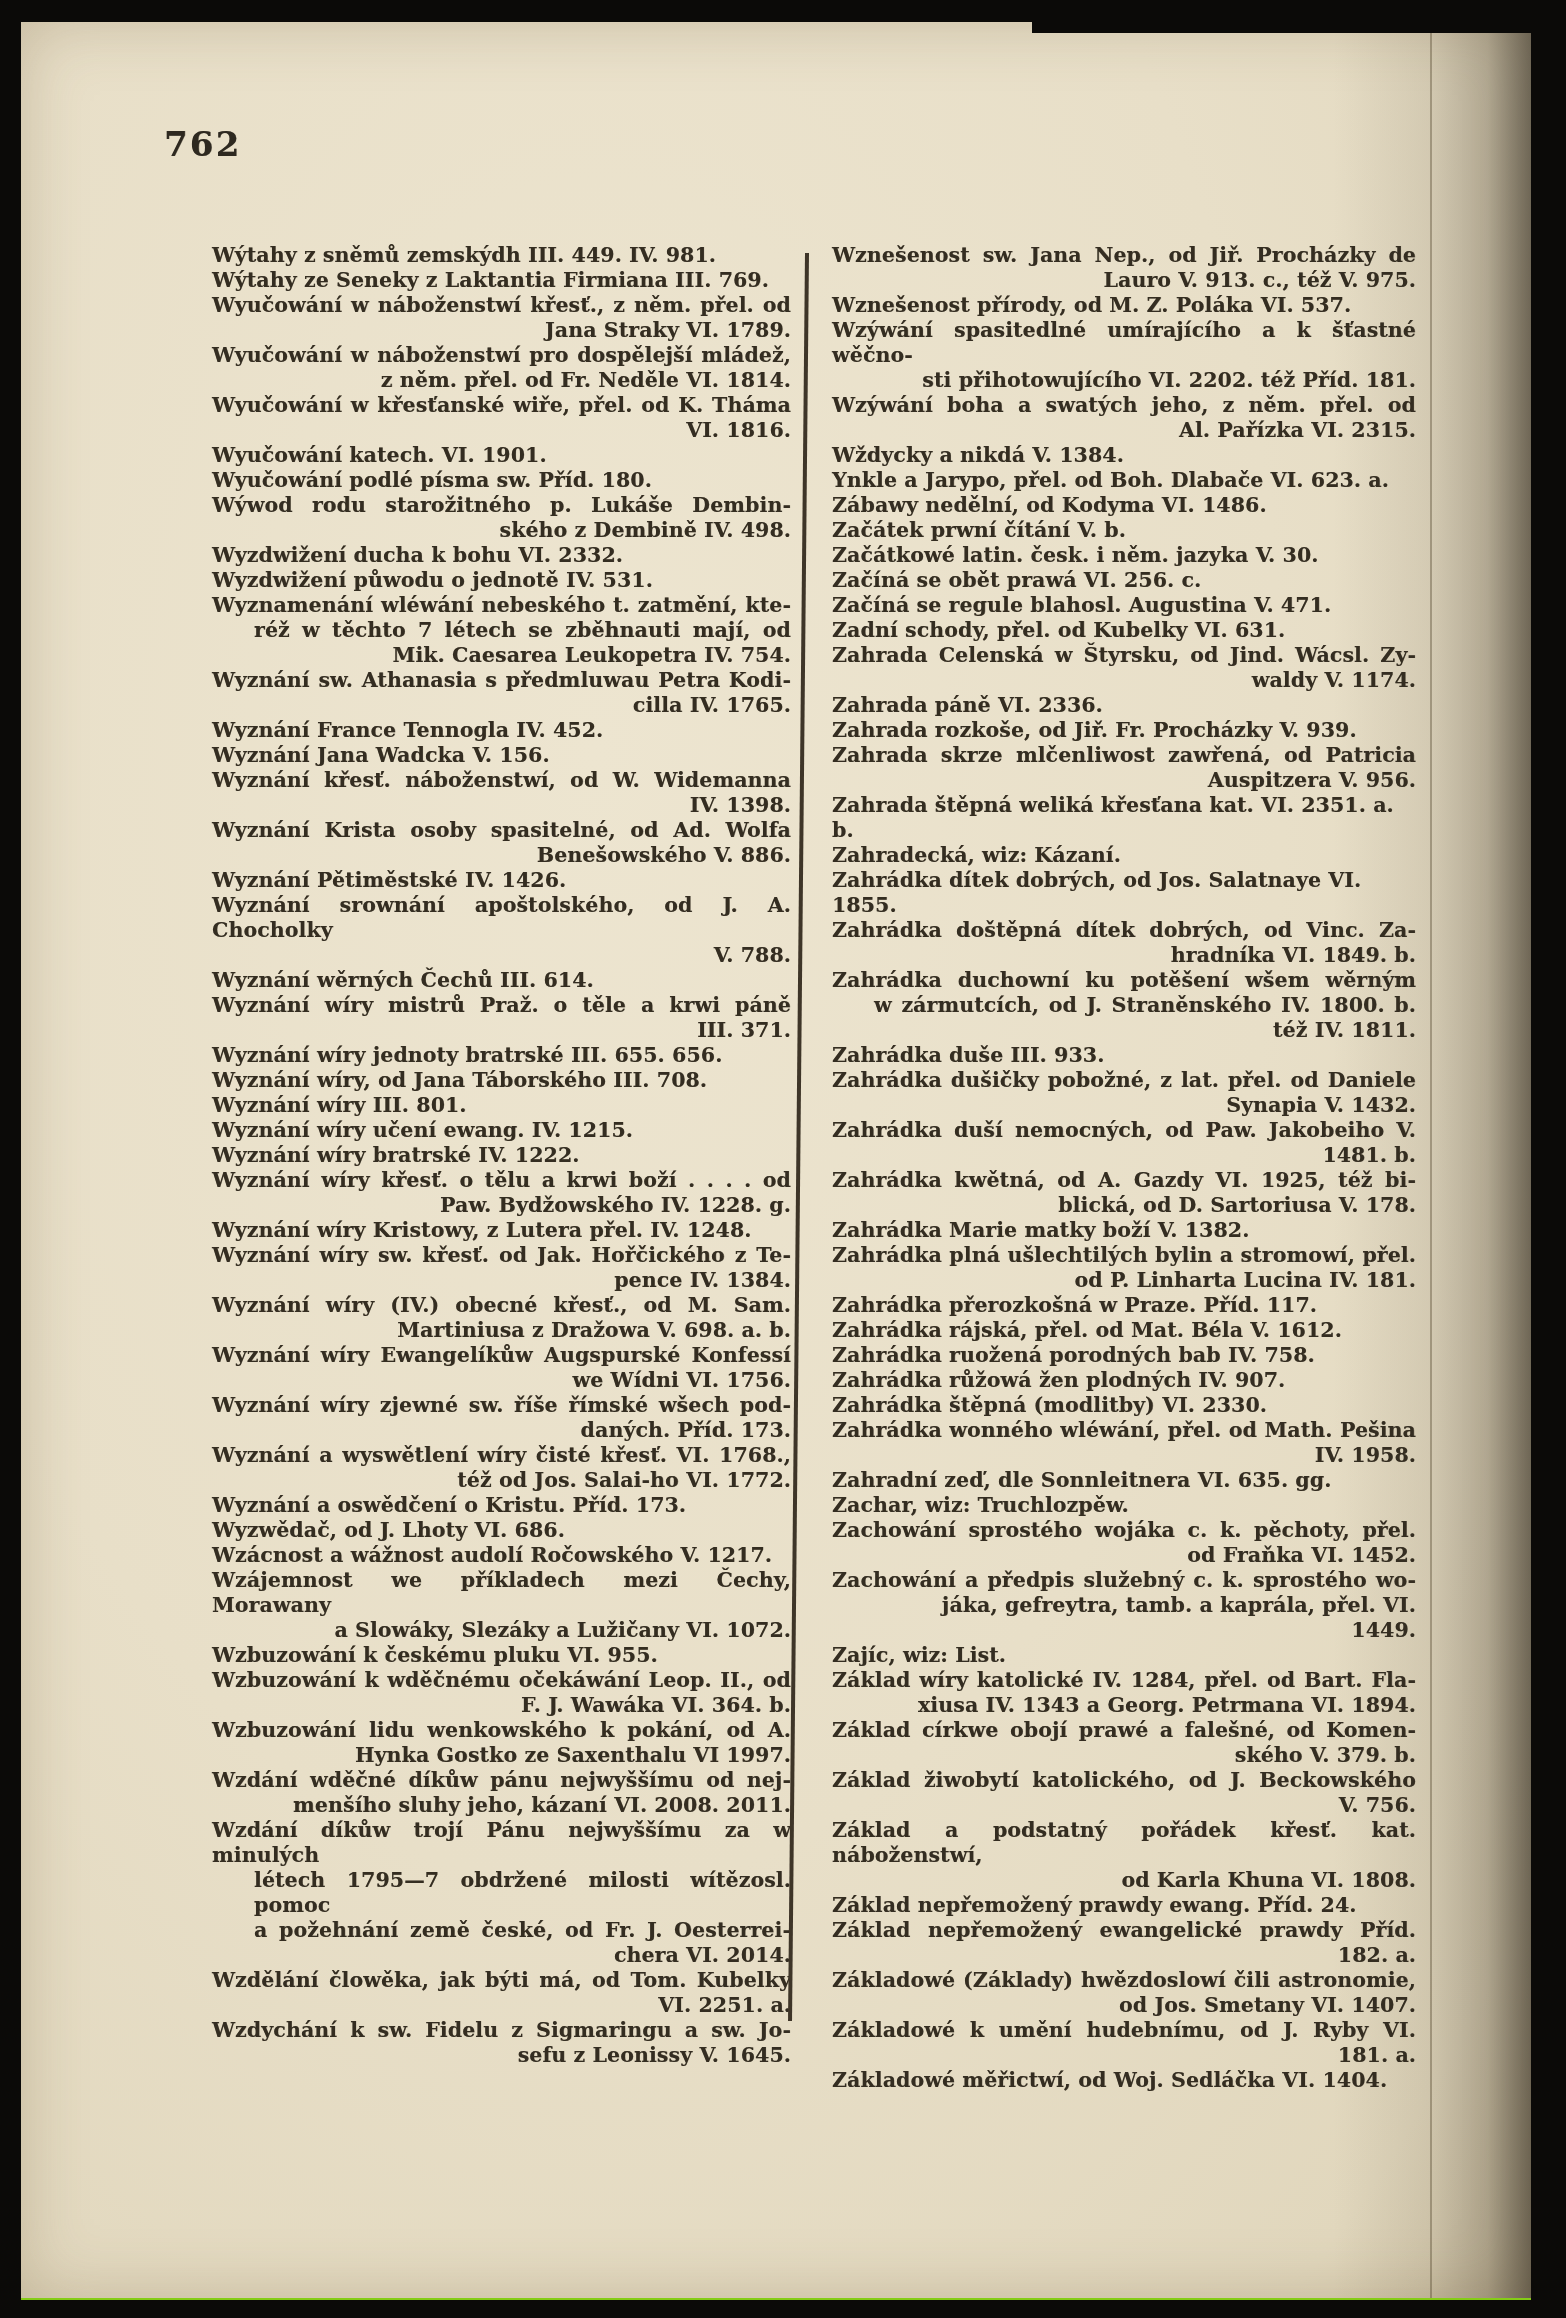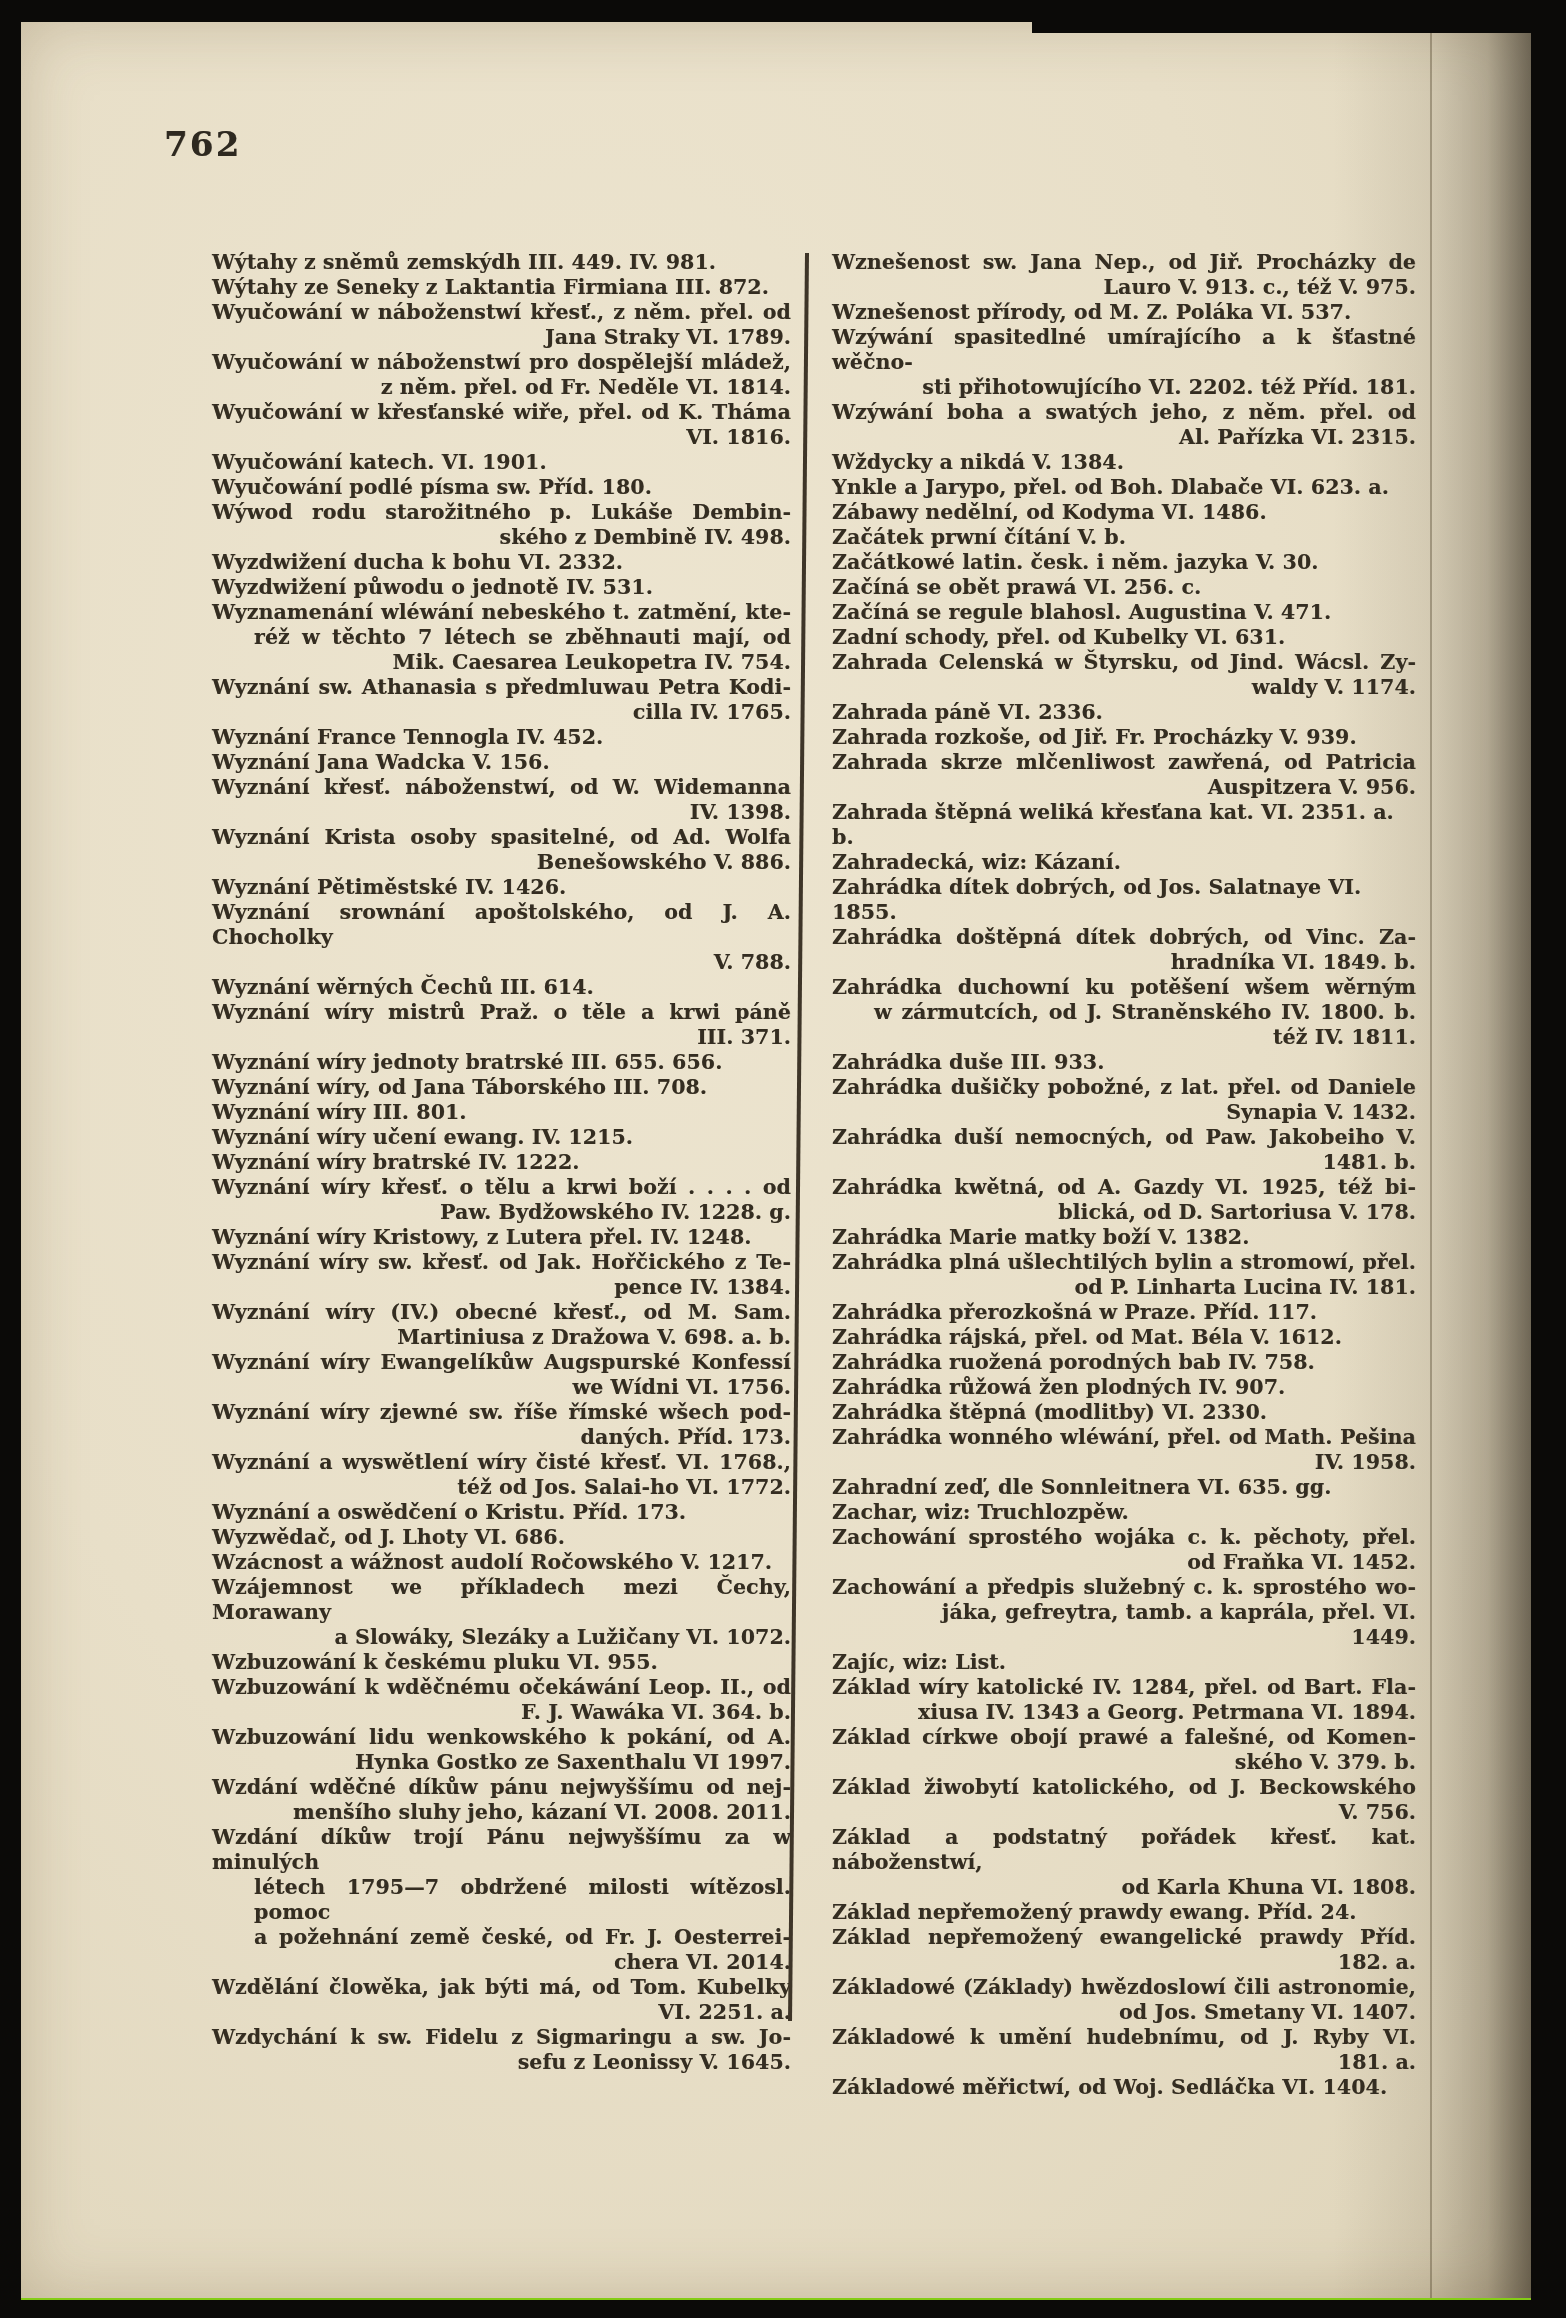--- a/index.html
+++ b/index.html
@@ -33,21 +33,21 @@
   .bar.right{right:0;top:0;width:36px;height:2319px;}
   .bar.bottom{left:0;bottom:0;width:1567px;height:19px;}
 
   .page-number{
     position:absolute;left:164px;top:124px;
     font-size:34px;font-weight:bold;color:#2e2920;letter-spacing:2.2px;
     text-shadow:0.4px 0.4px 0.6px rgba(40,33,22,0.45);
   }
 
   .col{
-    position:absolute;top:250px;
+    position:absolute;top:243px;
     font-size:20.5px;font-weight:bold;color:#342d21;
     line-height:25px;letter-spacing:0.1px;
     text-shadow:0.3px 0.3px 0.5px rgba(40,33,22,0.42);
   }
   .col.left{left:212px;width:579px;}
   .col.right{left:832px;width:584px;}
 
   .divider{
     position:absolute;left:805px;top:253px;width:3.7px;height:1768px;
     background:#3e3528;
@@ -72,21 +72,21 @@
   <div class="bar right"></div>
   <div class="bar bottom"></div>
 
   <div class="page-number">762</div>
 
   <div class="col left" id="col-left">
       <div class="entry">
         <div class="ln">Wýtahy z sněmů zemskýdh III. 449. IV. 981.</div>
       </div>
       <div class="entry">
-        <div class="ln">Wýtahy ze Seneky z Laktantia Firmiana III. 872.</div>
+        <div class="ln">Wýtahy ze Seneky z Laktantia Firmiana III. 769.</div>
       </div>
       <div class="entry">
         <div class="ln just">Wyučowání w náboženstwí křesť., z něm. přel. od</div>
         <div class="ln cont">Jana Straky VI. 1789.</div>
       </div>
       <div class="entry">
         <div class="ln just">Wyučowání w náboženstwí pro dospělejší mládež,</div>
         <div class="ln cont">z něm. přel. od Fr. Neděle VI. 1814.</div>
       </div>
       <div class="entry">

